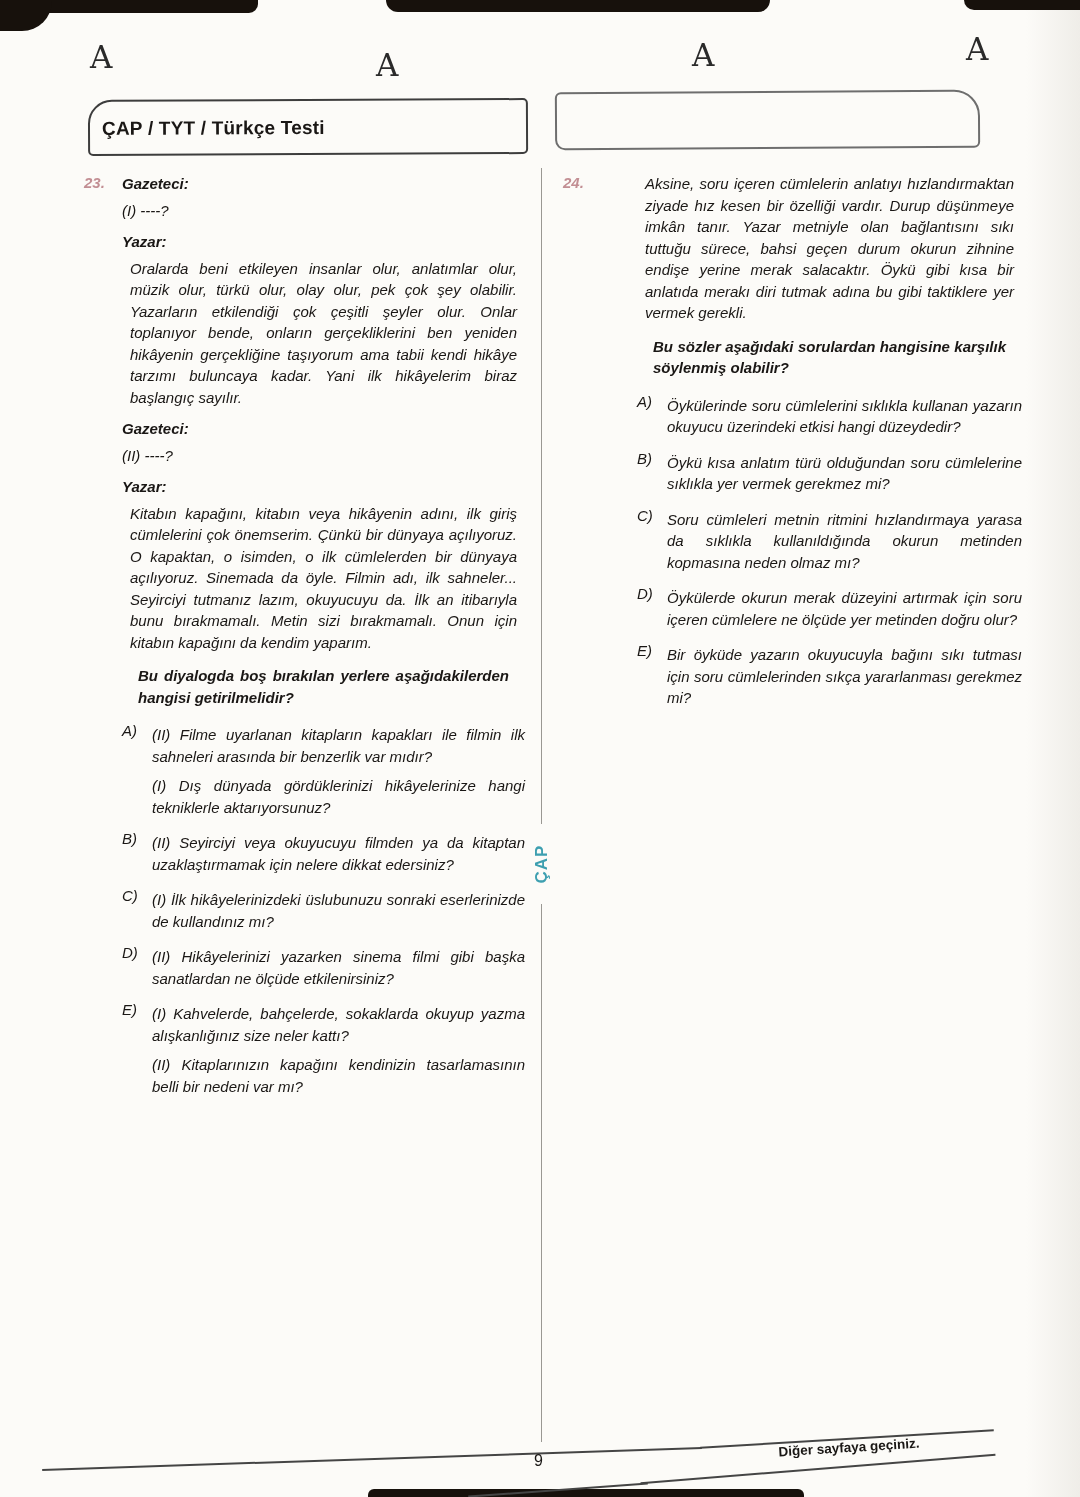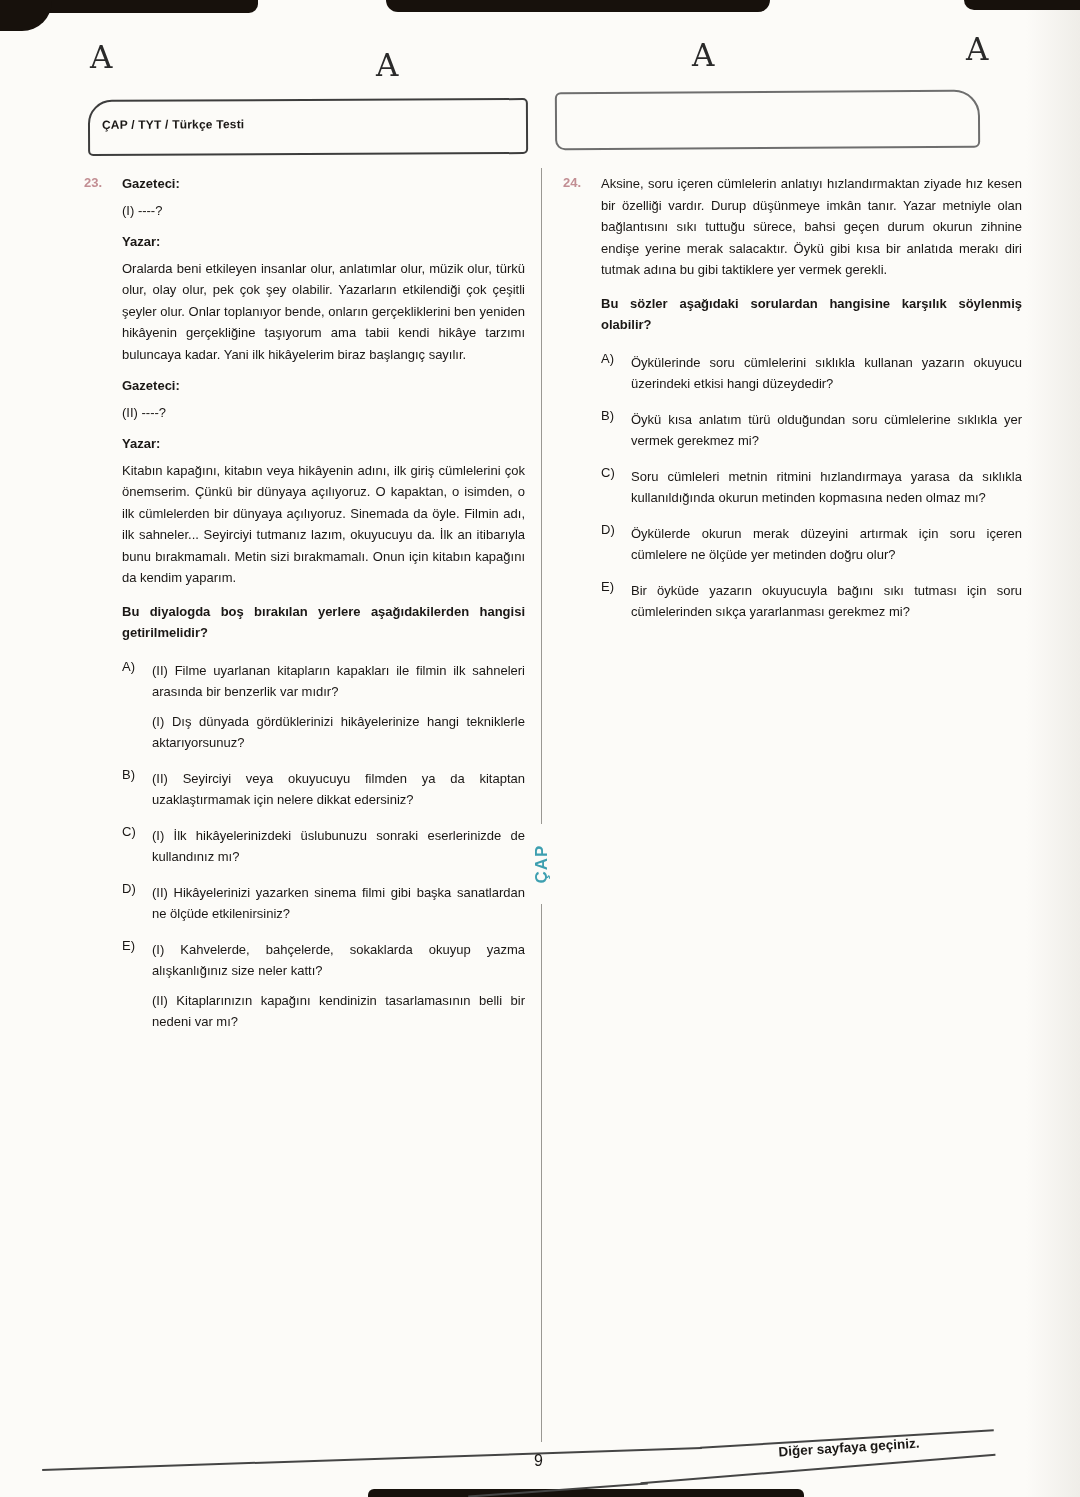--- a/index.html
+++ b/index.html
@@ -17,47 +17,47 @@
   .sb-bottom{left:368px;top:1489px;width:436px;height:8px;border-radius:6px 6px 0 0;}
   
   .corner-a{position:absolute;font-family:"DejaVu Serif",serif;font-size:31px;color:#2a2a2a;transform:scaleY(1.05);}
   .a1{left:90px;top:38px;} .a2{left:376px;top:46px;} .a3{left:692px;top:36px;} .a4{left:966px;top:30px;}
   
   .hdr-box-left{
     position:absolute;left:88px;top:99px;width:440px;height:56px;
     border:2px solid #3d3d3d;border-radius:24px 5px 5px 5px;
     box-sizing:border-box;transform:rotate(-0.25deg);
   }
-  .hdr-title{position:absolute;left:12px;top:16px;font-size:12px;font-weight:bold;letter-spacing:.2px;}
+  .hdr-title{position:absolute;left:12px;top:16px;font-size:19px;font-weight:bold;letter-spacing:.2px;}
   .hdr-box-right{
     position:absolute;left:555px;top:91px;width:425px;height:58px;
     border:2px solid #6e6e6e;border-radius:6px 26px 6px 10px;
     box-sizing:border-box;transform:rotate(-0.35deg);
   }
   
   .divider{position:absolute;left:541px;top:168px;width:1px;height:1274px;background:#9a9893;}
   .cap-logo{
     position:absolute;left:526px;top:824px;width:32px;height:80px;background:#fcfbf8;
     display:flex;align-items:center;justify-content:center;
   }
   .cap-logo span{
     transform:rotate(-90deg);color:#3d9fb0;font-weight:bold;font-size:17px;letter-spacing:1px;
   }
   
-  .question{position:absolute;display:flex;font-size:13px;line-height:21.5px;}
+  .question{position:absolute;display:flex;font-size:15px;line-height:21.5px;font-style:italic;}
   .q-left{left:84px;top:172px;width:441px;}
-  .q-right{left:563px;top:172px;width:459px;}
+  .q-right{left:563px;top:172px;width:459px;gap:36px;}
   .qnum{width:38px;flex:none;color:#c28e93;font-weight:bold;}
   .qbody{flex:1;min-width:0;}
   .qbody p{margin:0;}
   .label{font-weight:bold;margin:10px 0 5px !important;}
   .qbody p.first{margin-top:1px !important;}
   .plain{margin:0 0 6px !important;}
-  .para{text-align:justify;margin:2px 0 10px !important;}
-  .stem{font-weight:bold;text-align:justify;margin:12px 0 12px !important;}
+  .para{text-align:justify;margin:2px 8px 10px !important;}
+  .stem{font-weight:bold;text-align:justify;margin:12px 16px 12px !important;}
   .opt{display:flex;margin-bottom:10px;}
   .olet{width:30px;flex:none;}
   .otxt{flex:1;min-width:0;}
   .otxt p{text-align:justify;margin:4px 0 8px;}
   .otxt p:last-child{margin-bottom:0;}
   
   .fline{position:absolute;height:2px;background:#454545;}
   .fl-left{left:42px;top:1458px;width:660px;transform:rotate(-1.9deg);}
   .fl-tr{left:700px;top:1438px;width:294px;transform:rotate(-3.4deg);}
   .fl-br{left:640px;top:1468px;width:356px;transform:rotate(-4.6deg);}

